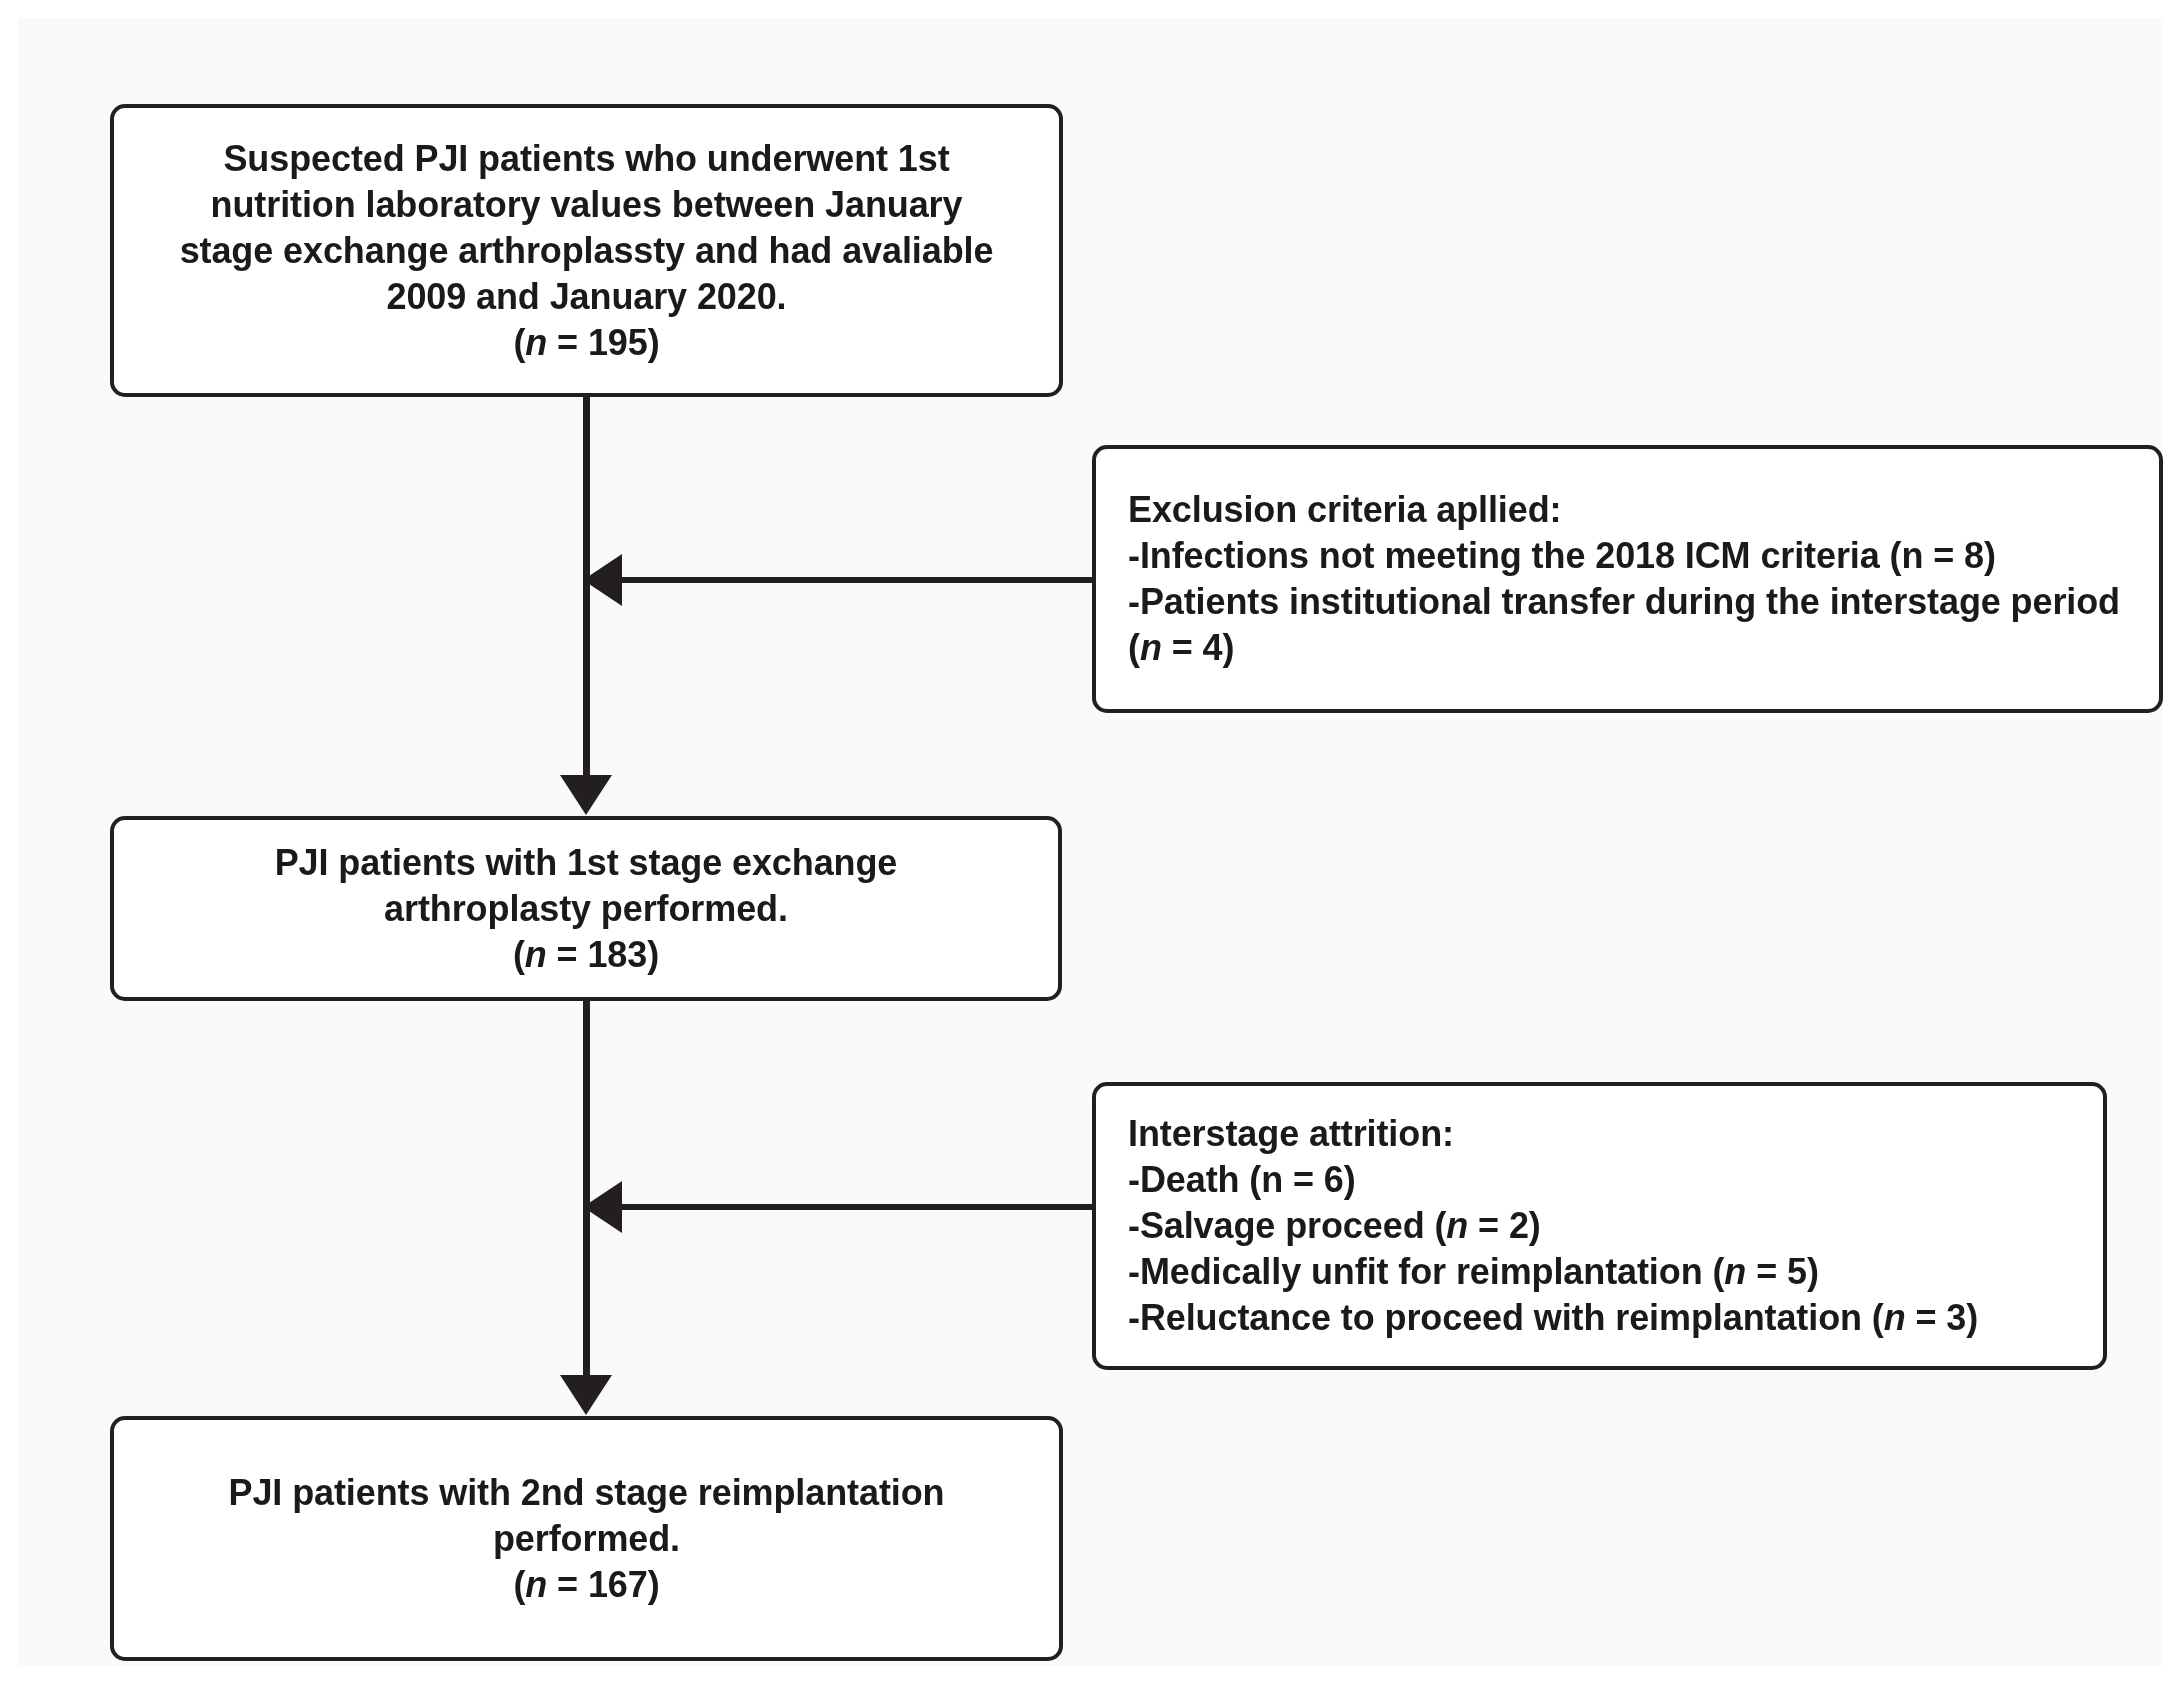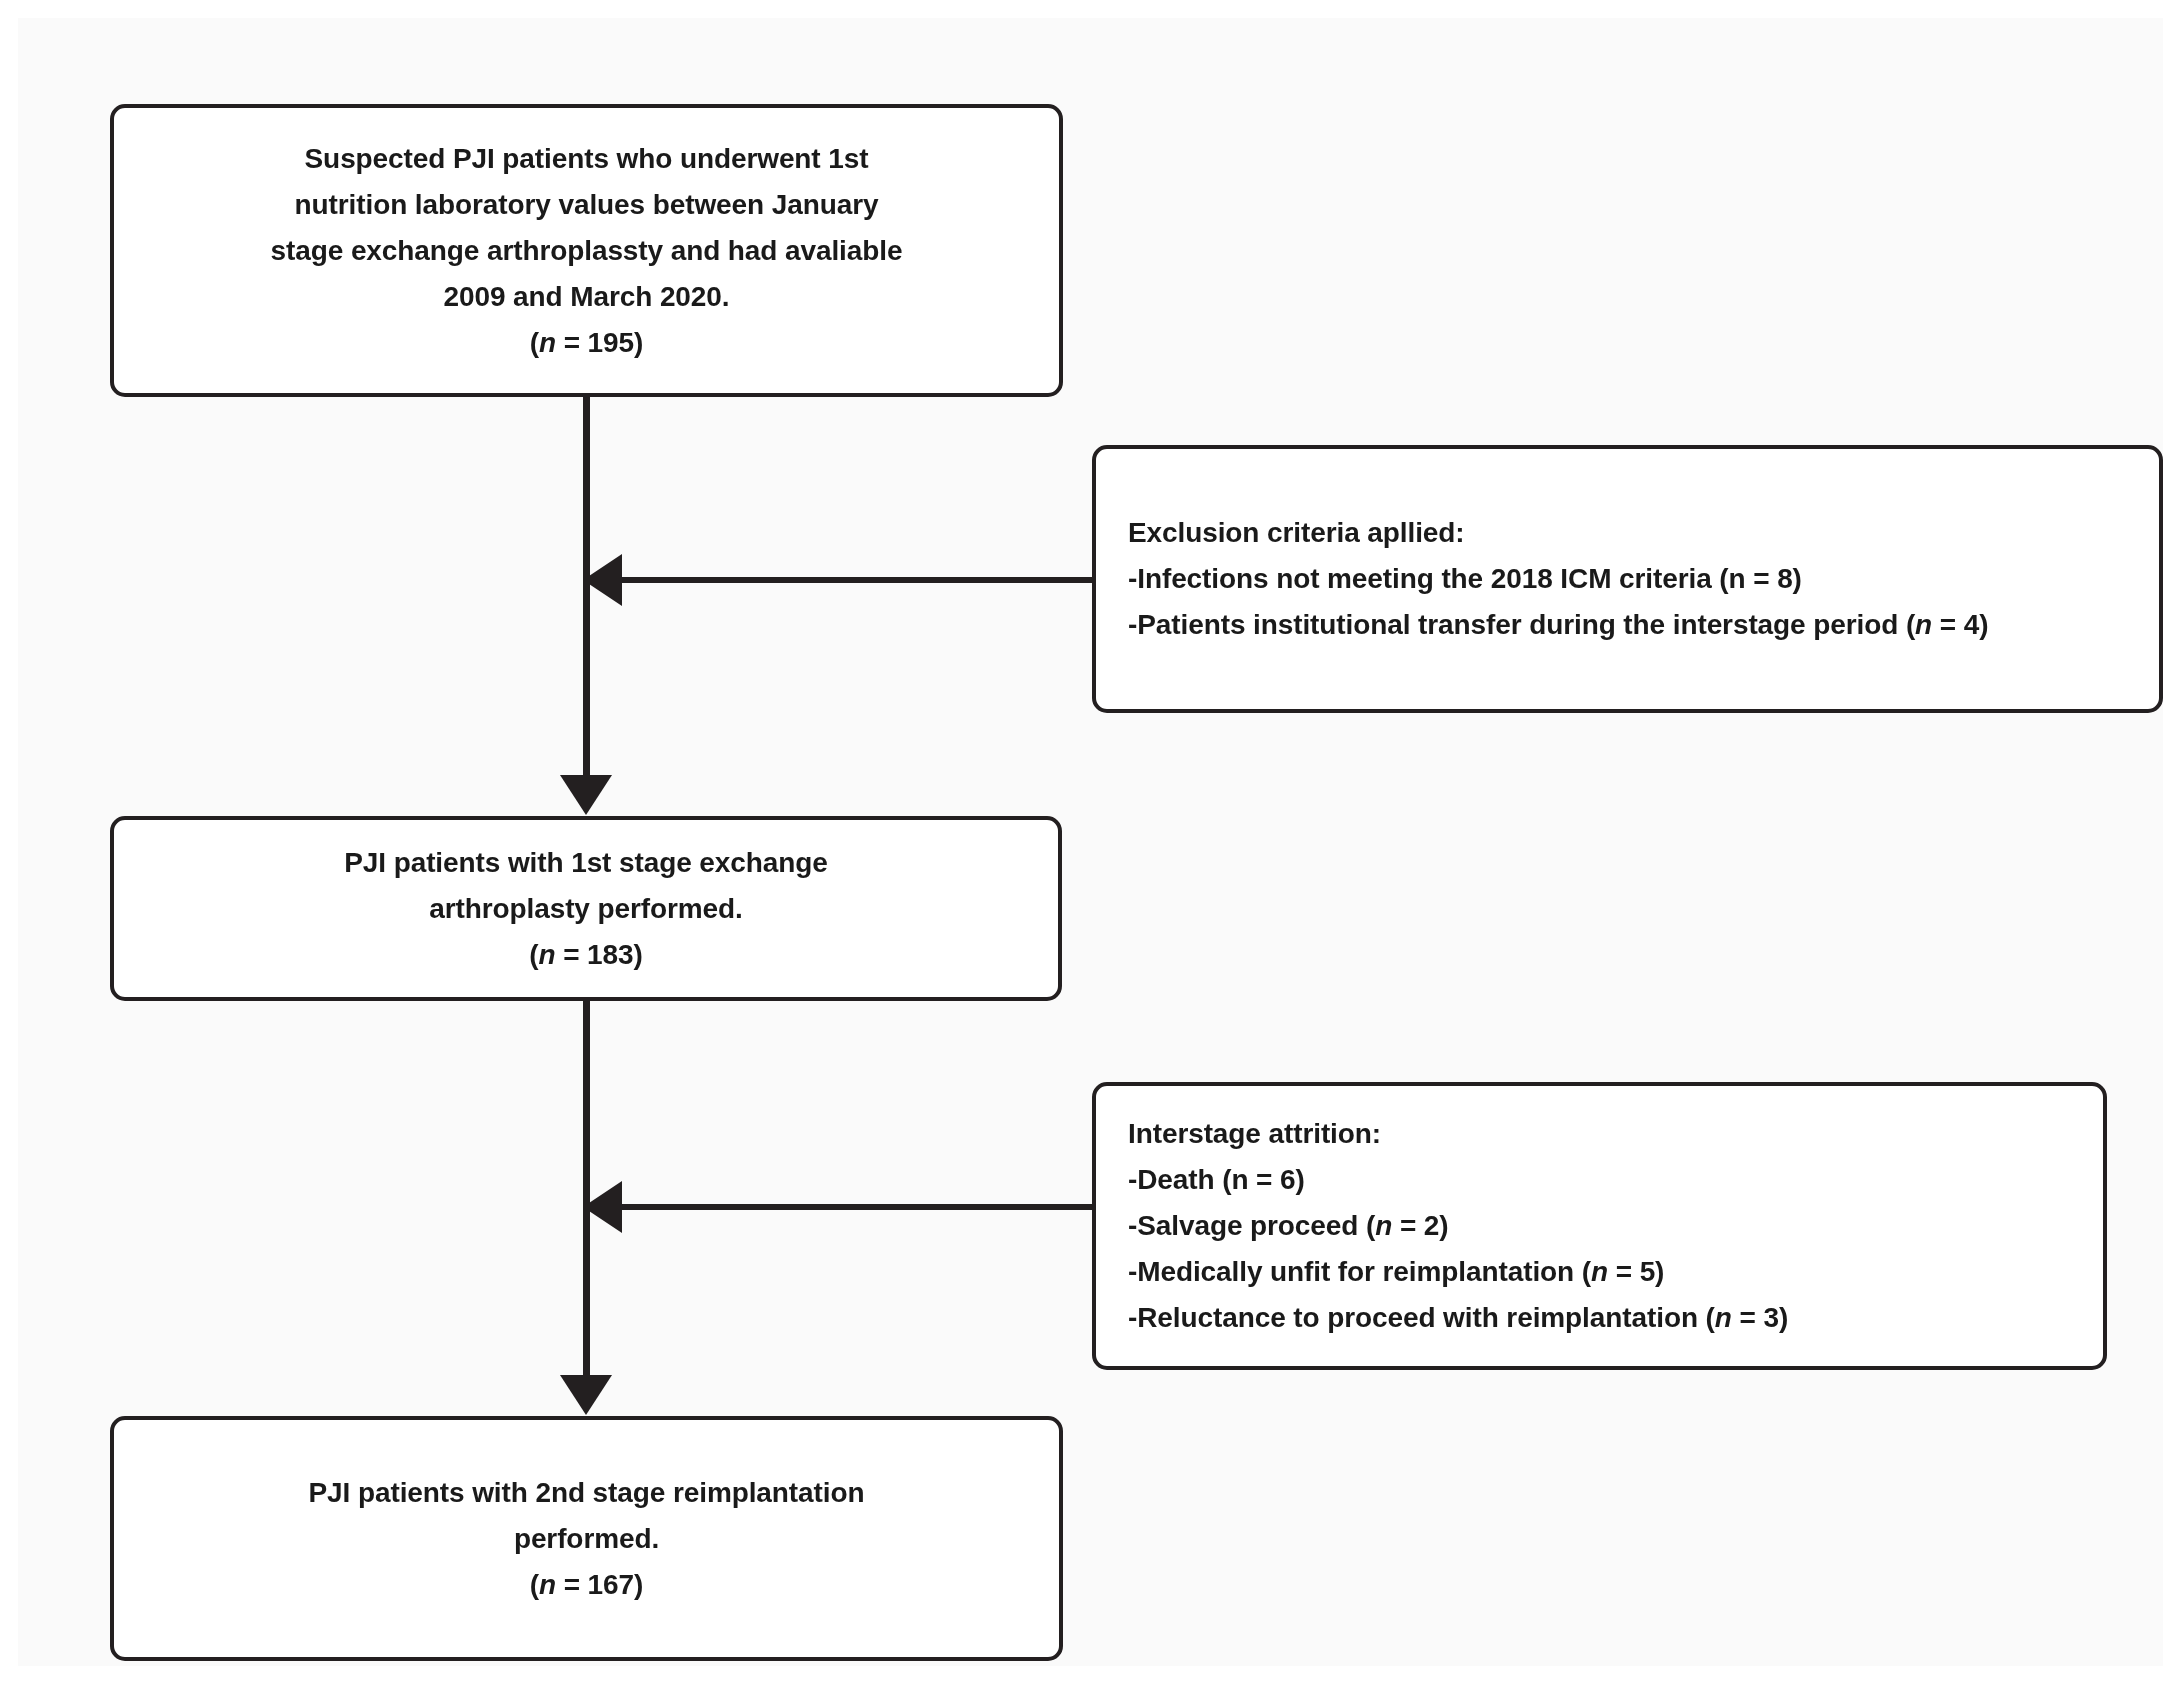--- a/index.html
+++ b/index.html
@@ -25,21 +25,21 @@
     position:absolute;
     box-sizing:border-box;
     background:#ffffff;
     border:4.7px solid #231f20;
     border-radius:15px;
     display:flex;
     flex-direction:column;
     justify-content:center;
     font-weight:bold;
     color:#1a1a1a;
-    font-size:28px;
+    font-size:36px;
     line-height:46px;
     letter-spacing:-0.1px;
   }
   .box.center{align-items:center;text-align:center;}
   .box.left{align-items:flex-start;text-align:left;}
   .box .pad{padding:0 32px;width:100%;box-sizing:border-box;}
   .box.center .pad{padding:0 27px;}
   .ital{font-style:italic;font-weight:bold;}
   
   #box-enrolled{left:92px;  top:86px;  width:953px; height:293px;}
@@ -88,21 +88,21 @@
 <body>
 
 <div id="page">
   <div id="canvas">
 
     <div class="box center" id="box-enrolled">
       <div class="pad">
         <div>Suspected PJI patients who underwent 1st</div>
         <div>nutrition laboratory values between January</div>
         <div>stage exchange arthroplassty and had avaliable</div>
-        <div>2009 and March 2020.</div>
+        <div>2009 and January 2020.</div>
         <div><span>(</span><span class="ital">n</span><span> = 195)</span></div>
       </div>
     </div>
 
     <div class="box center" id="box-first-stage">
       <div class="pad">
         <div>PJI patients with 1st stage exchange</div>
         <div>arthroplasty performed.</div>
         <div><span>(</span><span class="ital">n</span><span> = 183)</span></div>
       </div>

